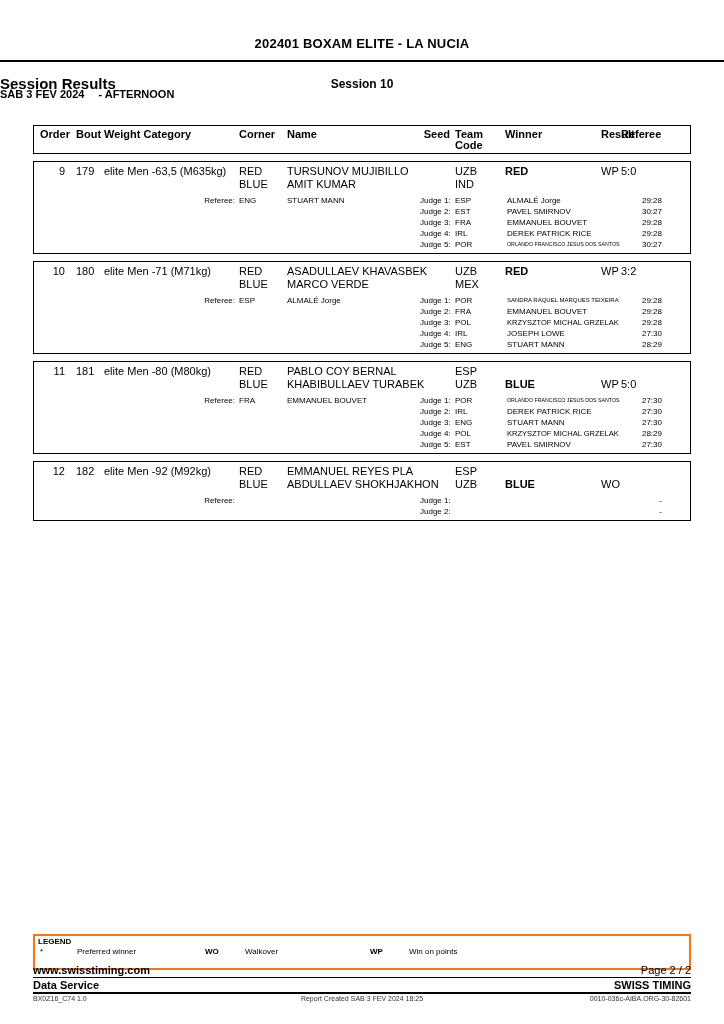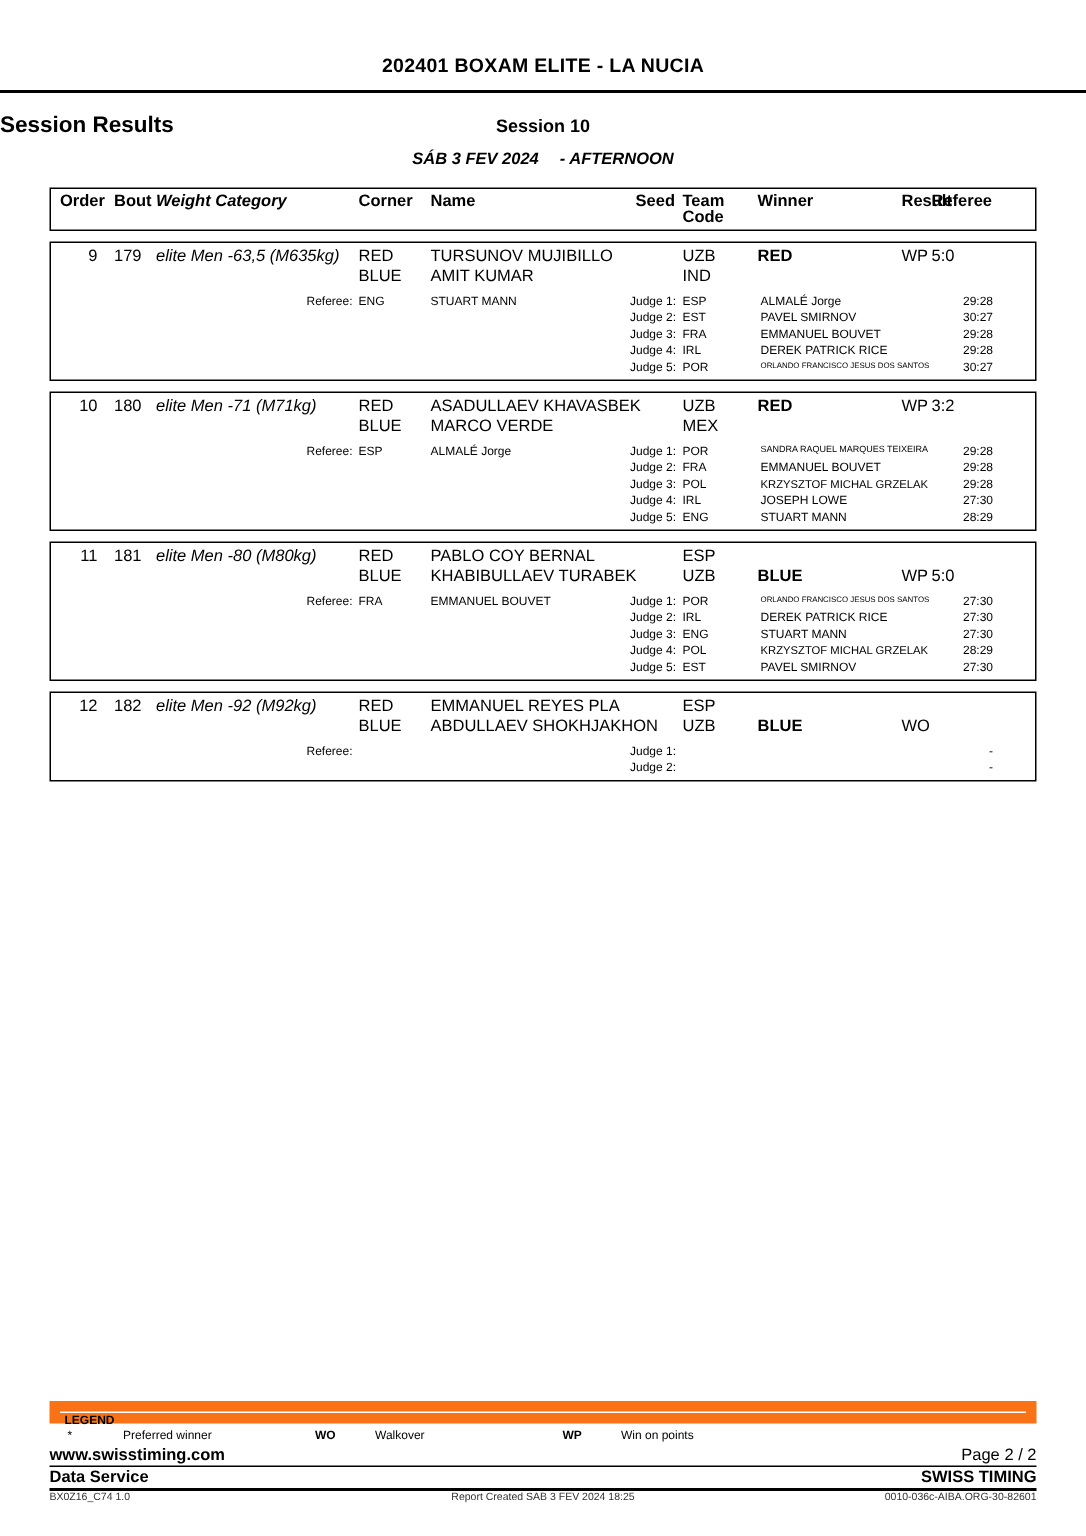--- a/index.html
+++ b/index.html
@@ -13,62 +13,62 @@
 
   
   .doc-title { position:absolute; top:36px; left:0; width:100%; text-align:center;
                font-size:13px; font-weight:bold; letter-spacing:0.2px; }
   .title-rule { position:absolute; top:60px; left:0; width:100%; height:2px; background:#000; }
   .subtitle-wrap { position:absolute; top:72px; left:0; width:100%; height:22px; }
   .subtitle-main { position:absolute; top:3px; left:0; width:100%; text-align:left;
                    font-size:15px; font-weight:bold; }
   .subtitle-overlay { position:absolute; top:5px; left:0; width:100%; text-align:center;
                       font-size:12px; font-weight:bold; }
-  .date-line { position:absolute; top:100px; left:0; width:100%; text-align:center;
-               font-size:11px; font-weight:bold;font-style:italic; }
+  .date-line { position:absolute; top:88px; left:0; width:100%; 
+               font-size:11px; font-weight:bold; }
   .date-line .sep { display:inline-block; width:14px; }
 
   
   .content { position:absolute; top:125px; left:33px; width:658px; }
   .box { border:1px solid #000; background:#fff; margin-bottom:7px; }
   .row { display:grid;
          grid-template-columns:38px 32px 133px 49px 134px 33px 52px 72px 44px 1fr; }
   .header-box { padding:3px 0 2px; }
   .header-row .cell { font-size:11px; font-weight:bold; line-height:11px; }
   .header-row .c-team { line-height:11px; }
   .bout-box { padding:3px 0 3px; }
   .main-row .cell { font-size:11px; line-height:13px; white-space:nowrap; }
   .sub-row .cell { font-size:8px; line-height:11px; white-space:nowrap; }
   .first-sub { margin-top:4px; }
 
   .c-order { grid-column:1; text-align:right; padding-right:7px; }
   .header-row .c-order { text-align:left; padding-left:6px; }
   .c-bout { grid-column:2; padding-left:4px; }
-  .c-weight { grid-column:3; font-size:10.5px;font-style:italic; }
+  .c-weight { grid-column:3; font-size:10.5px; }
   .c-corner { grid-column:4; padding-left:2px; }
   .c-name { grid-column:5; padding-left:1px; }
   .c-seed { grid-column:6; text-align:right; padding-right:3px; }
   .c-team { grid-column:7; padding-left:2px; }
   .c-winner { grid-column:8; font-weight:bold; }
   .header-row .c-winner { font-weight:bold; }
   .c-result { grid-column:9;margin-left:24px; }
   .c-decision { grid-column:10; }
 
   .c-ref-label { grid-column:3; text-align:right; padding-right:2px; }
   .c-ref-country { grid-column:4; padding-left:2px; }
   .c-ref-name { grid-column:5; padding-left:1px; }
   .c-judge-label { grid-column:6; text-align:right; padding-right:3px; }
   .c-judge-country { grid-column:7; padding-left:2px; }
   .c-judge-name { grid-column:8 / 10; padding-left:2px; overflow:hidden; }
   .c-judge-score { grid-column:10; text-align:right; padding-right:28px; }
   .bout-pad-bottom { }
 
   
-  .legend-box { position:absolute; top:934px; left:33px; width:658px; height:15px;
-                border:7px solid #f97316; font-size:8px; }
+  .legend-box { position:absolute; top:934px; left:33px; width:658px; height:36px;
+                border:2px solid #f97316; font-size:8px; }
   .legend-title { position:absolute; top:1px; left:3px; font-weight:bold; }
   .legend-sym-1 { position:absolute; top:11px; left:5px; font-weight:bold; }
   .legend-desc-1 { position:absolute; top:11px; left:42px; }
   .legend-sym-2 { position:absolute; top:11px; left:170px; font-weight:bold; }
   .legend-desc-2 { position:absolute; top:11px; left:210px; }
   .legend-sym-3 { position:absolute; top:11px; left:335px; font-weight:bold; }
   .legend-desc-3 { position:absolute; top:11px; left:374px; }
 
   
   .footer { position:absolute; top:964px; left:33px; width:658px; }

